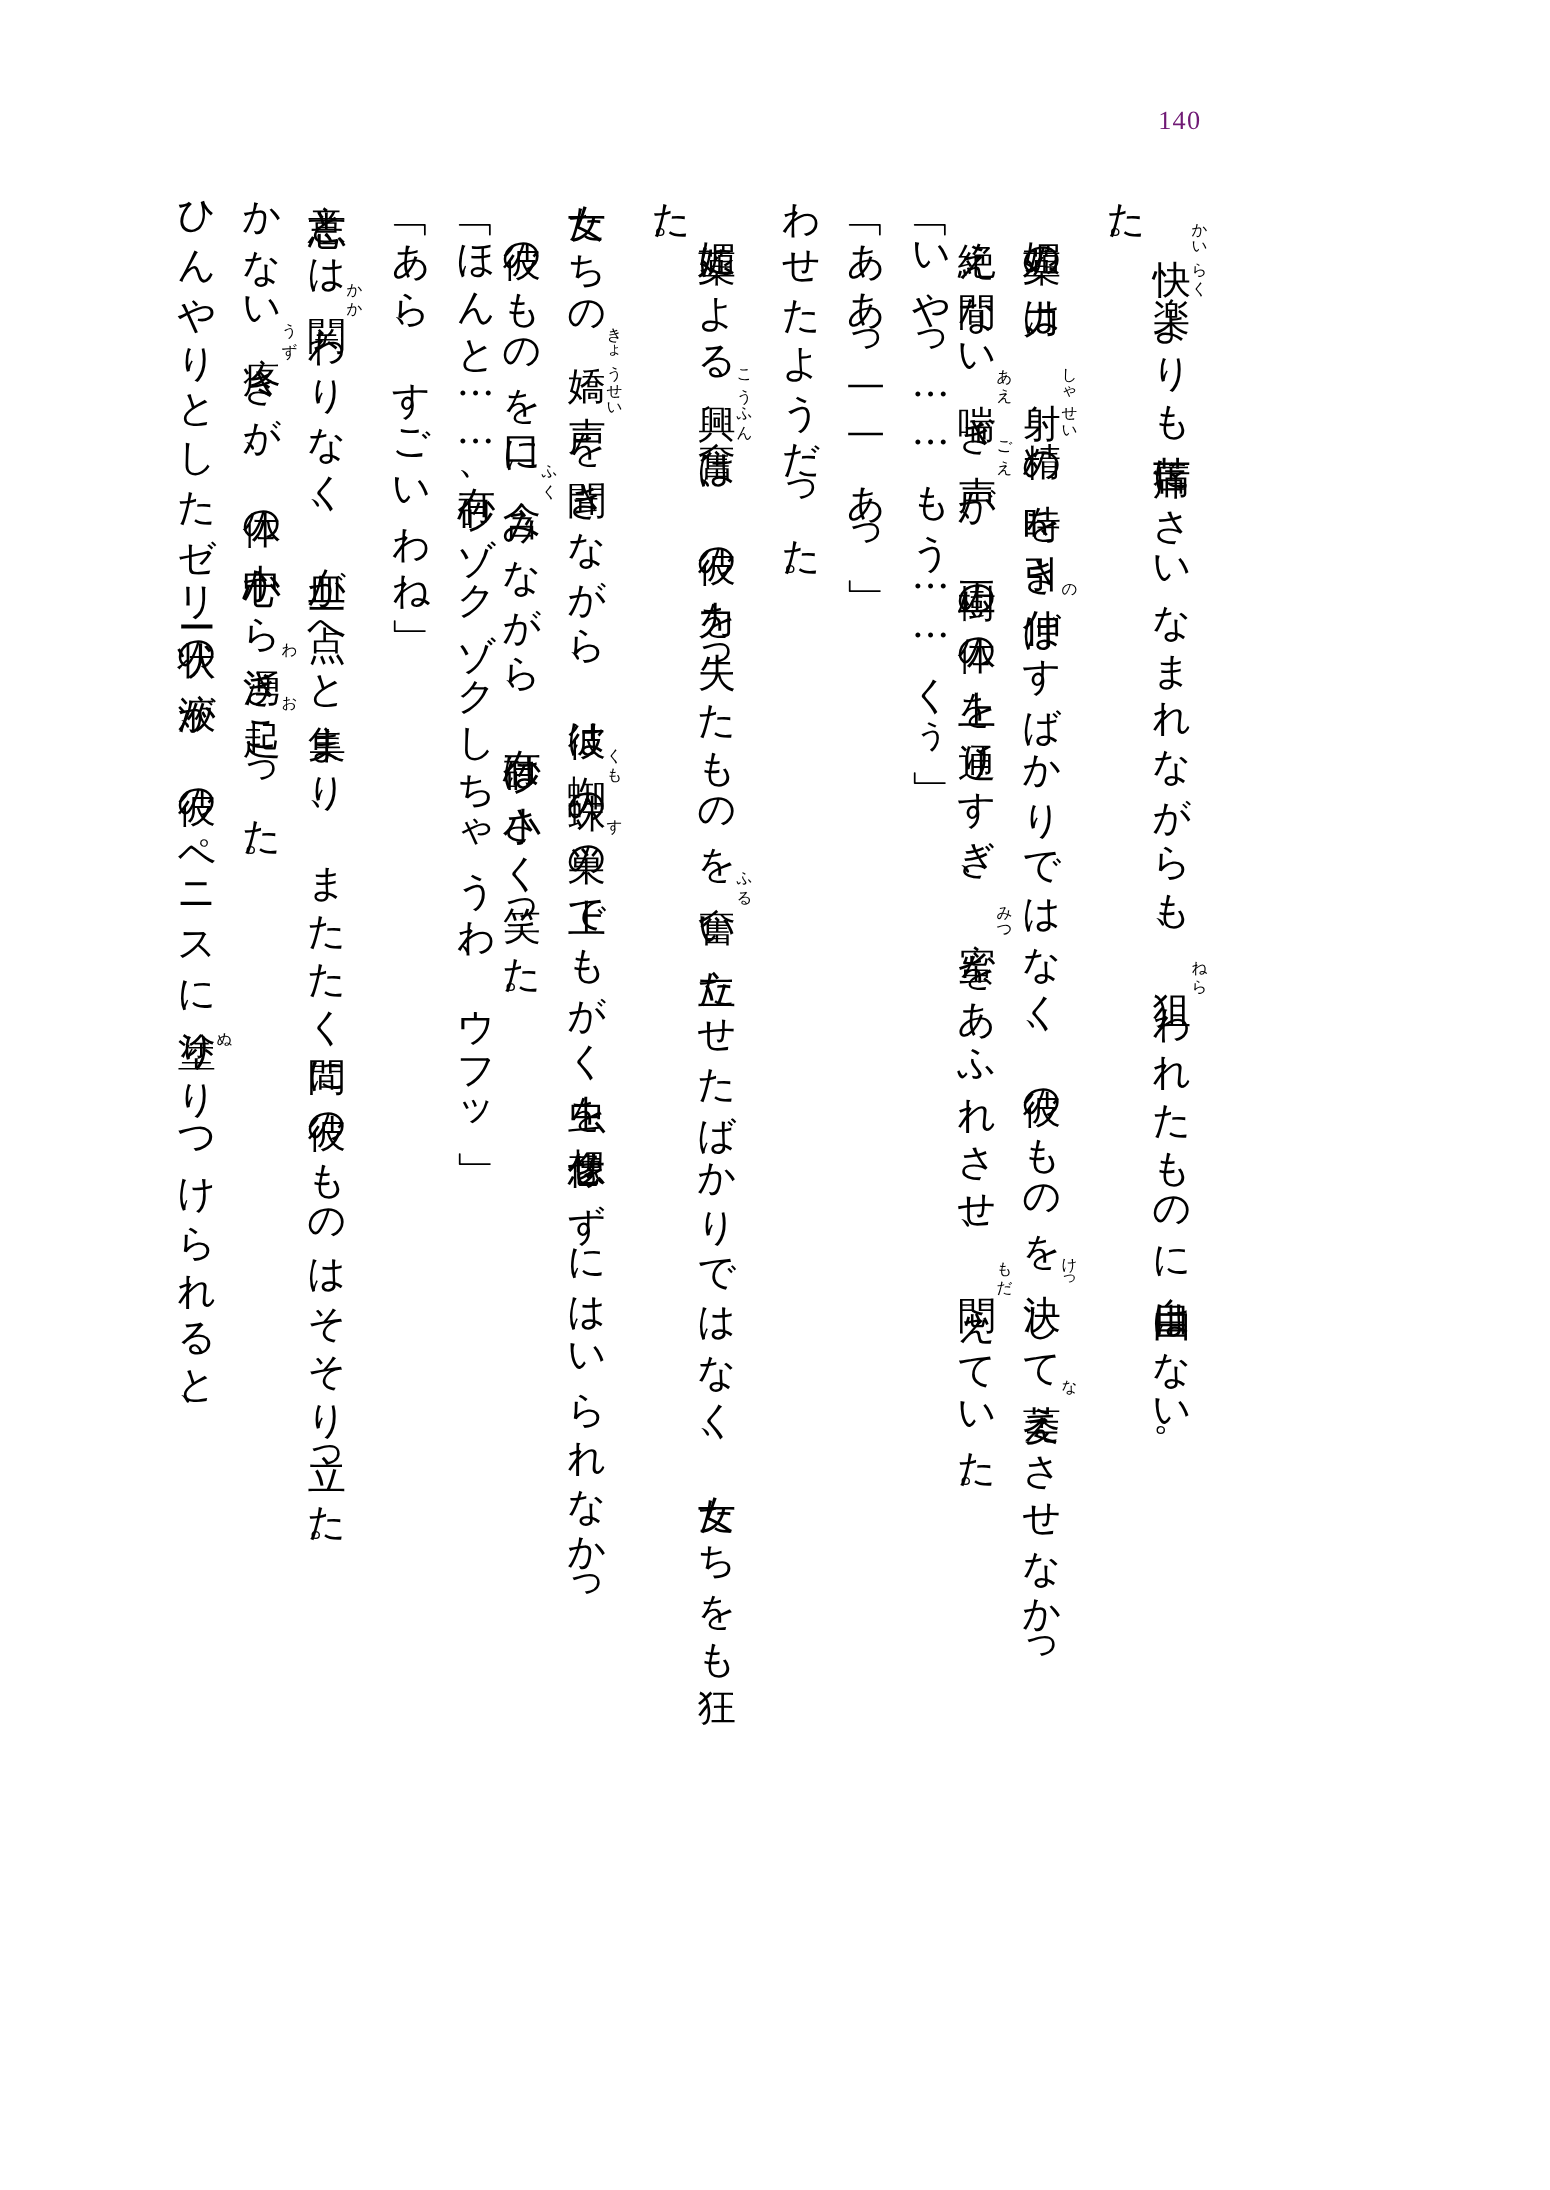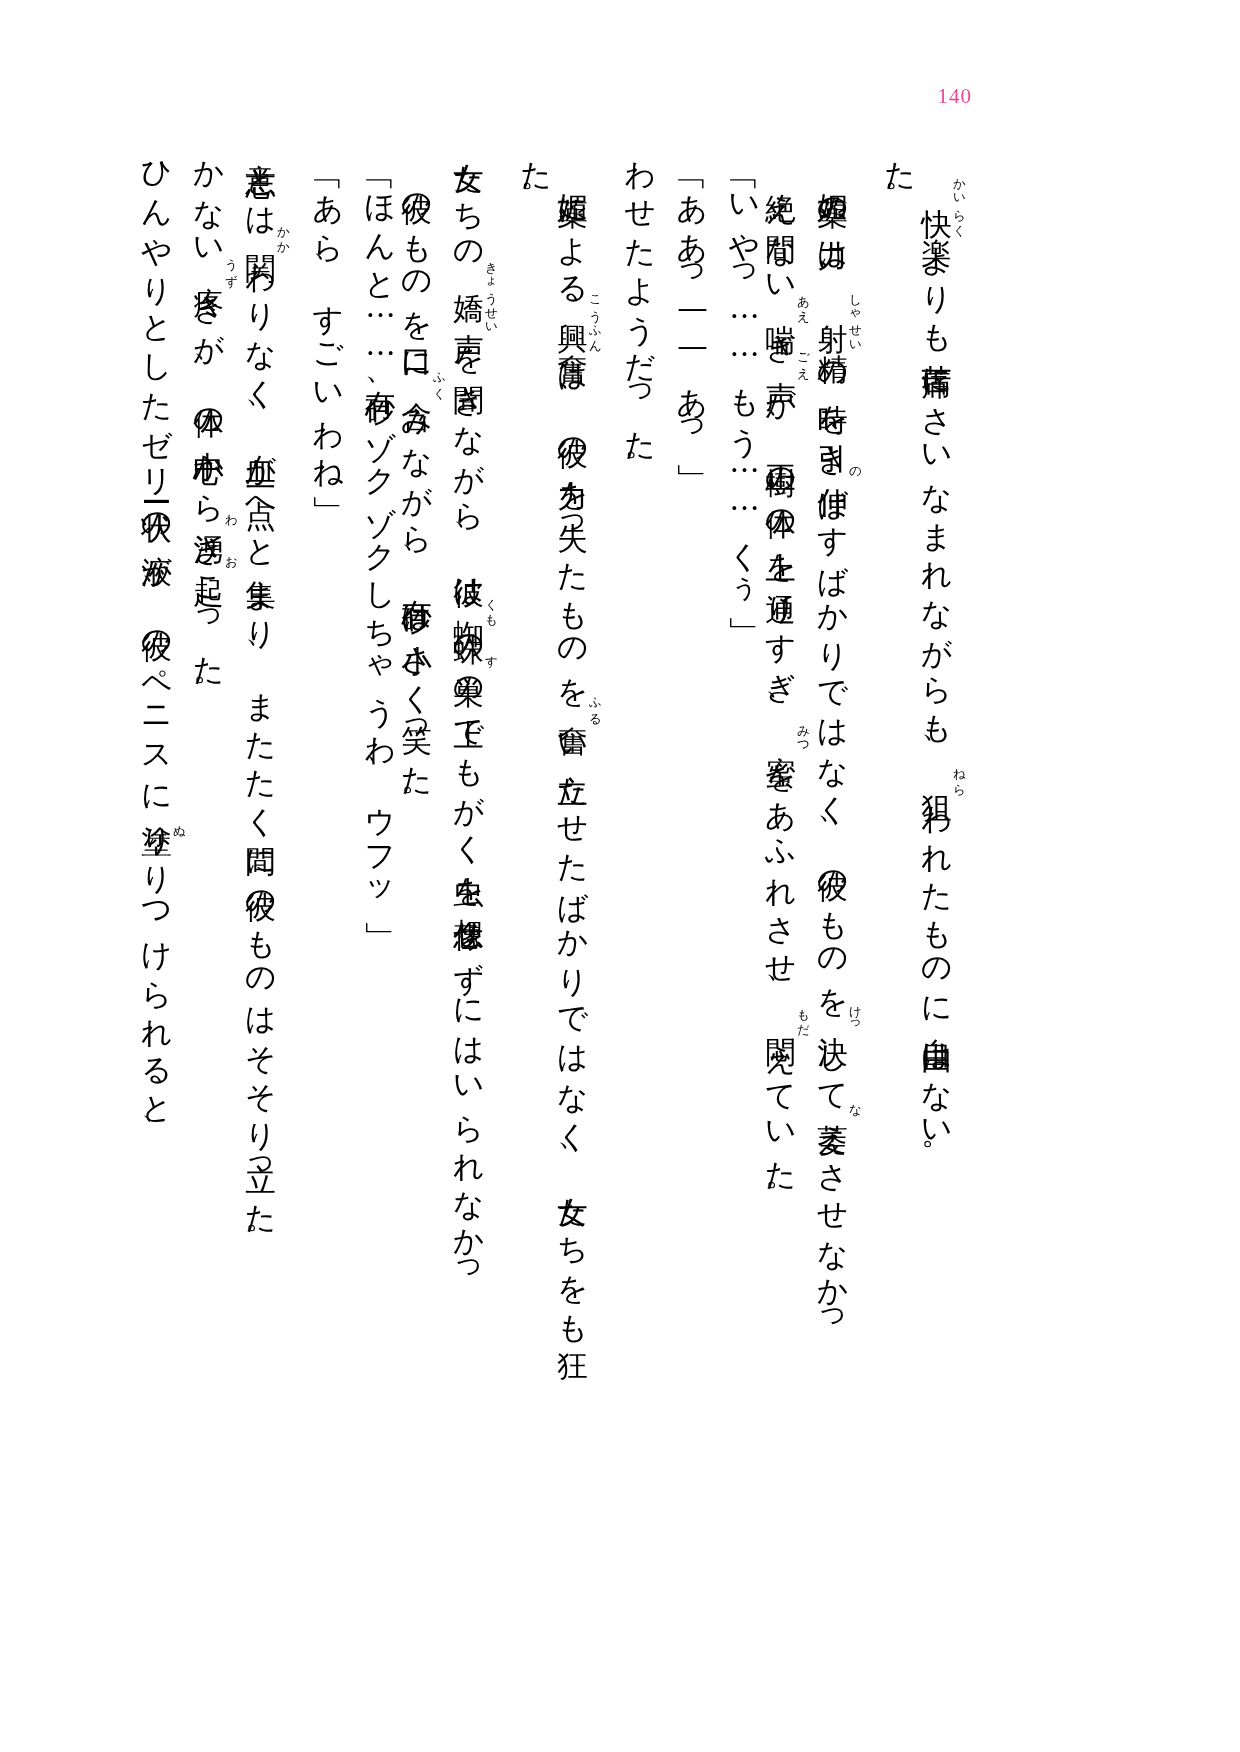--- a/index.html
+++ b/index.html
@@ -15,25 +15,25 @@
     position: relative;
     width: 1240px;
     height: 1752px;
     background: #ffffff;
     overflow: hidden;
   }
   
   #page-number {
     position: absolute;
     top: 84px;
-    right: 268px;
+    right: 279px;
     font-size: 21px;
     font-family: "Liberation Serif", serif;
     letter-spacing: 1px;
-    color: #ec4899;
+    color: #701a75;
   }
   
   #body-text {
     position: absolute;
     top: 140px;
     right: 95px;
     height: 1320px;
     width: 1010px;
     display: flex;
     flex-direction: row;

